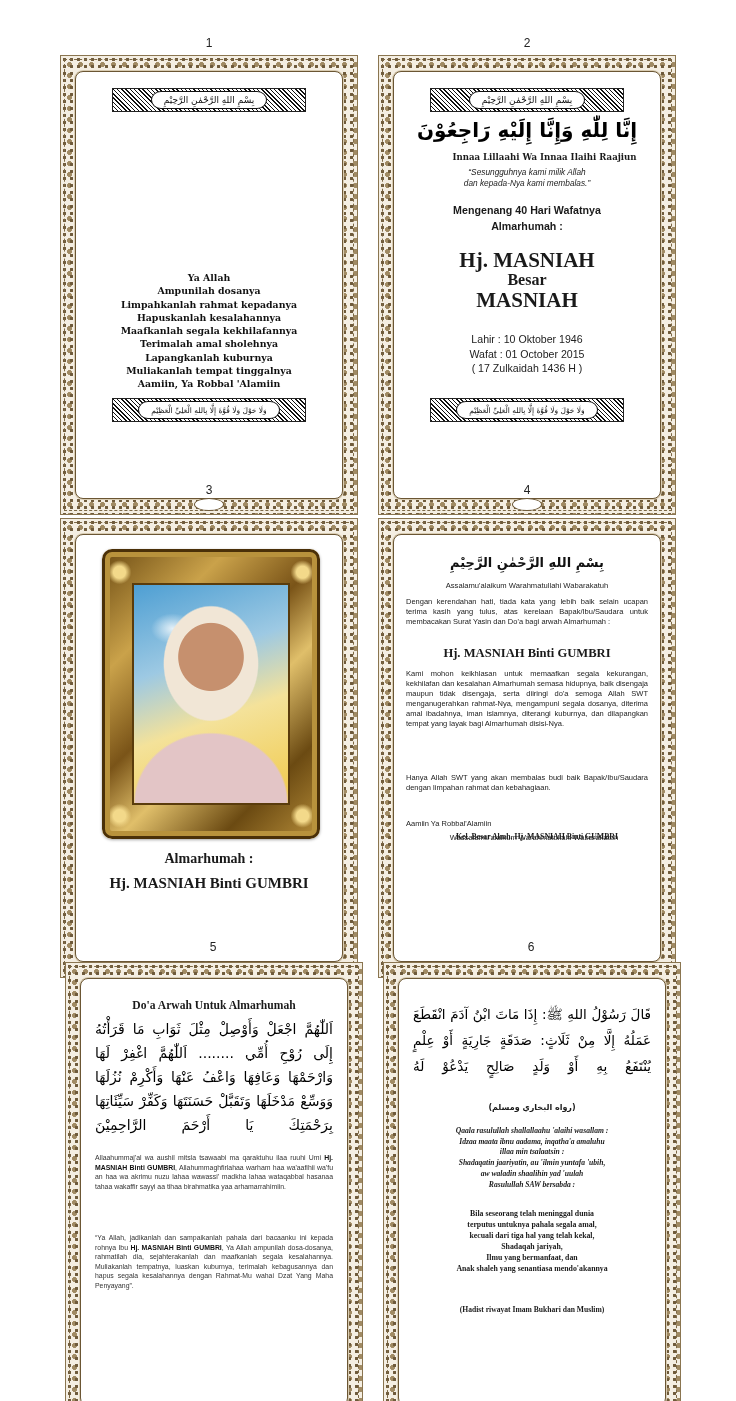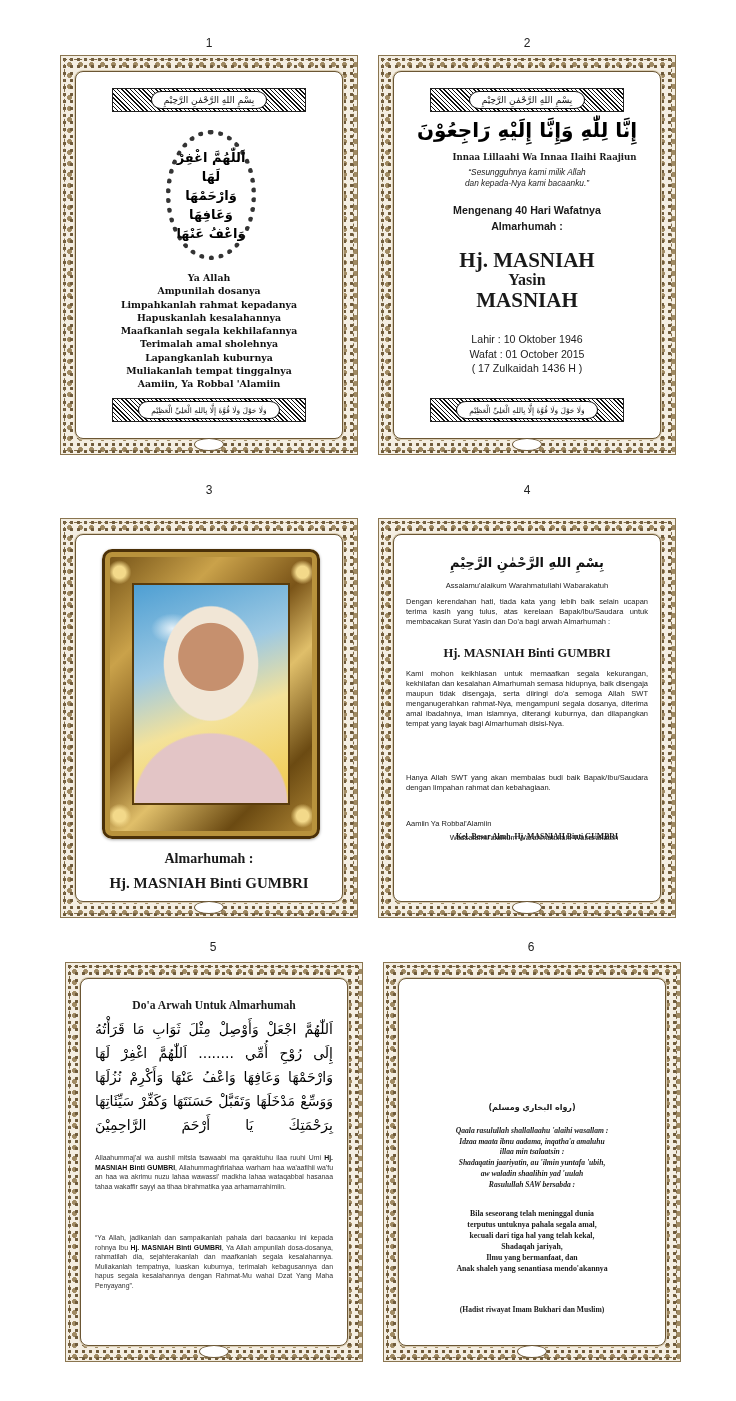--- a/index.html
+++ b/index.html
@@ -3,21 +3,21 @@
 <meta charset="utf-8">
 <style>
   * { box-sizing: border-box; margin: 0; padding: 0; }
   html, body { width: 736px; height: 1401px; background: #ffffff; overflow: hidden; }
   body { position: relative; font-family: "DejaVu Serif", serif; color: #1a1a1a; }
 
   .page-num { position: absolute; width: 40px; text-align: center; font-family: "Liberation Sans", sans-serif; font-size: 12px; color: #222; }
 
   .card {
     position: absolute;
-    width: 298px; height: 400px;
+    width: 298px; height: 460px;
     background-color: #fff;
     background-image:
       radial-gradient(circle at 50% 50%, #6e5a3a 1.4px, transparent 1.8px),
       radial-gradient(circle at 50% 50%, #a08a63 2.2px, transparent 2.8px),
       linear-gradient(#f4eee2, #f4eee2);
     background-size: 7px 7px, 11px 11px, 100% 100%;
     background-position: 0 0, 3px 3px, 0 0;
     border: 1px solid #8a7550;
   }
   .card::before {
@@ -124,24 +124,20 @@
 </style>
 </head>
 <body>
 
 <div class="page-num" style="left:189px; top:36px;">1</div>
 <div class="card" style="left:60px; top:55px;">
   <div class="card-inner">
     <div class="banner" style="top:16px;">
       <span class="pill">بِسْمِ اللهِ الرَّحْمٰنِ الرَّحِيْمِ</span>
     </div>
-    <div class="calli-block">
-      <div class="calli-ring"></div>
-      <div class="calli-text" style="font-size:13px; line-height:19px; padding:8px;">اَللّٰهُمَّ اغْفِرْ لَهَا وَارْحَمْهَا وَعَافِهَا وَاعْفُ عَنْهَا</div>
-    </div>
     <div class="abs center prayer-lines" style="top:199px;">
       <div>Ya Allah</div>
       <div>Ampunilah dosanya</div>
       <div>Limpahkanlah rahmat kepadanya</div>
       <div>Hapuskanlah kesalahannya</div>
       <div>Maafkanlah segala kekhilafannya</div>
       <div>Terimalah amal sholehnya</div>
       <div>Lapangkanlah kuburnya</div>
       <div>Muliakanlah tempat tinggalnya</div>
       <div>Aamiin, Ya Robbal 'Alamiin</div>
@@ -156,29 +152,29 @@
 <div class="page-num" style="left:507px; top:36px;">2</div>
 <div class="card" style="left:378px; top:55px;">
   <div class="card-inner">
     <div class="banner" style="top:16px;">
       <span class="pill">بِسْمِ اللهِ الرَّحْمٰنِ الرَّحِيْمِ</span>
     </div>
     <div class="abs center arabic-big" style="top:46px;">إِنَّا لِلّٰهِ وَإِنَّا إِلَيْهِ رَاجِعُوْنَ</div>
     <div class="abs center c2-translit" style="top:80px;padding-left:35px;">Innaa Lillaahi Wa Innaa Ilaihi Raajiun</div>
     <div class="abs center c2-meaning" style="top:95px;">
       <div>“Sesungguhnya kami milik  Allah</div>
-      <div>dan kepada-Nya kami bacaanku.”</div>
+      <div>dan kepada-Nya kami membalas.”</div>
     </div>
     <div class="abs center c2-heading" style="top:130px;">
       <div>Mengenang 40 Hari Wafatnya</div>
       <div>Almarhumah :</div>
     </div>
     <div class="abs center" style="top:177px;">
       <div class="c2-name-big">Hj. MASNIAH</div>
-      <div class="c2-name-mid">Yasin</div>
+      <div class="c2-name-mid">Besar</div>
       <div class="c2-name-big">MASNIAH</div>
     </div>
     <div class="abs center c2-dates" style="top:260px;">
       <div>Lahir : 10 Oktober 1946</div>
       <div>Wafat : 01 October 2015</div>
       <div>( 17 Zulkaidah 1436 H )</div>
     </div>
     <div class="banner" style="top:326px;">
       <span class="pill" style="font-size:7.5px;">وَلَا حَوْلَ وَلَا قُوَّةَ إِلَّا بِاللهِ الْعَلِيِّ الْعَظِيْمِ</span>
     </div>
@@ -225,20 +221,21 @@
     <div class="c5-text" style="top:254px;">
       <span>“Ya Allah, jadikanlah dan sampaikanlah pahala dari bacaanku ini kepada rohnya Ibu </span><b>Hj. MASNIAH Binti GUMBRI</b><span>, Ya Allah ampunilah dosa-dosanya, rahmatilah dia, sejahterakanlah dan maafkanlah segala kesalahannya. Muliakanlah tempatnya, luaskan kuburnya, terimalah kebagusannya dan hapus segala kesalahannya dengan Rahmat-Mu wahai Dzat Yang Maha Penyayang”.</span>
     </div>
   </div>
   <div class="card-clasp"></div>
 </div>
 
 <div class="page-num" style="left:511px; top:940px;">6</div>
 <div class="card" style="left:383px; top:962px;">
   <div class="card-inner">
+    <div class="arabic-hadith" style="top:22px;">قَالَ رَسُوْلُ اللهِ ﷺ: إِذَا مَاتَ ابْنُ آدَمَ انْقَطَعَ عَمَلُهُ إِلَّا مِنْ ثَلَاثٍ: صَدَقَةٍ جَارِيَةٍ أَوْ عِلْمٍ يُنْتَفَعُ بِهِ أَوْ وَلَدٍ صَالِحٍ يَدْعُوْ لَهُ</div>
     <div class="abs center c6-source-ar" style="top:124px;">(رواه البخاري ومسلم)</div>
     <div class="abs center c6-meaning" style="top:230px;">
       <div>Bila seseorang telah meninggal dunia</div>
       <div>terputus untuknya pahala segala amal,</div>
       <div>kecuali dari tiga hal yang telah kekal,</div>
       <div>Shadaqah jariyah,</div>
       <div>Ilmu yang bermanfaat, dan</div>
       <div>Anak shaleh yang senantiasa mendo'akannya</div>
     </div>
     <div class="abs center c6-translit" style="top:147px;">

